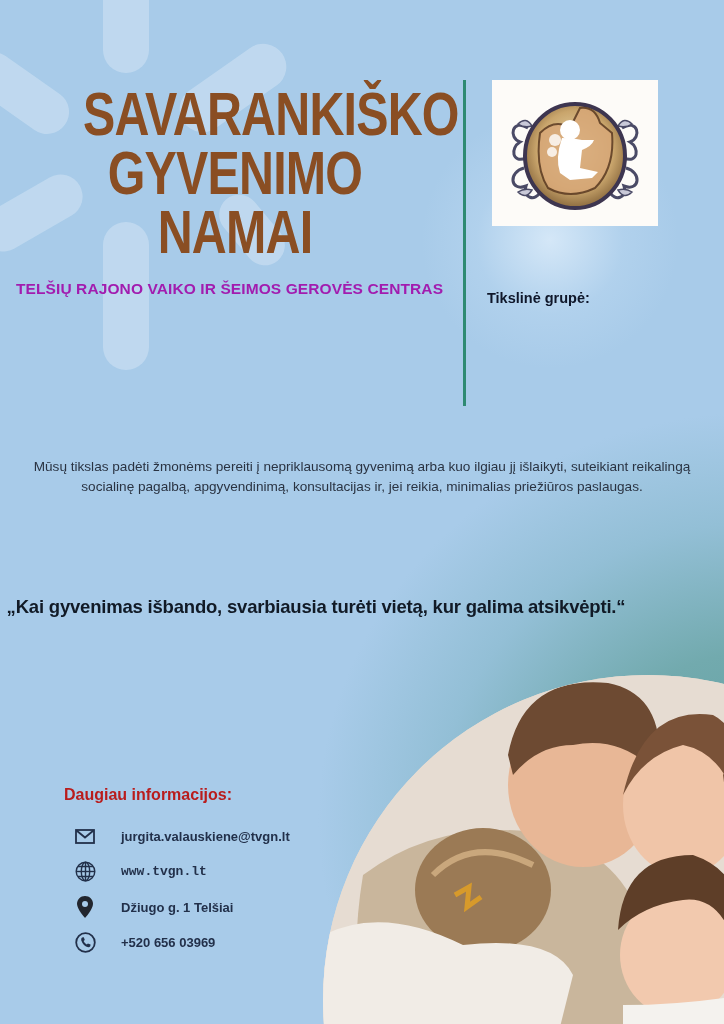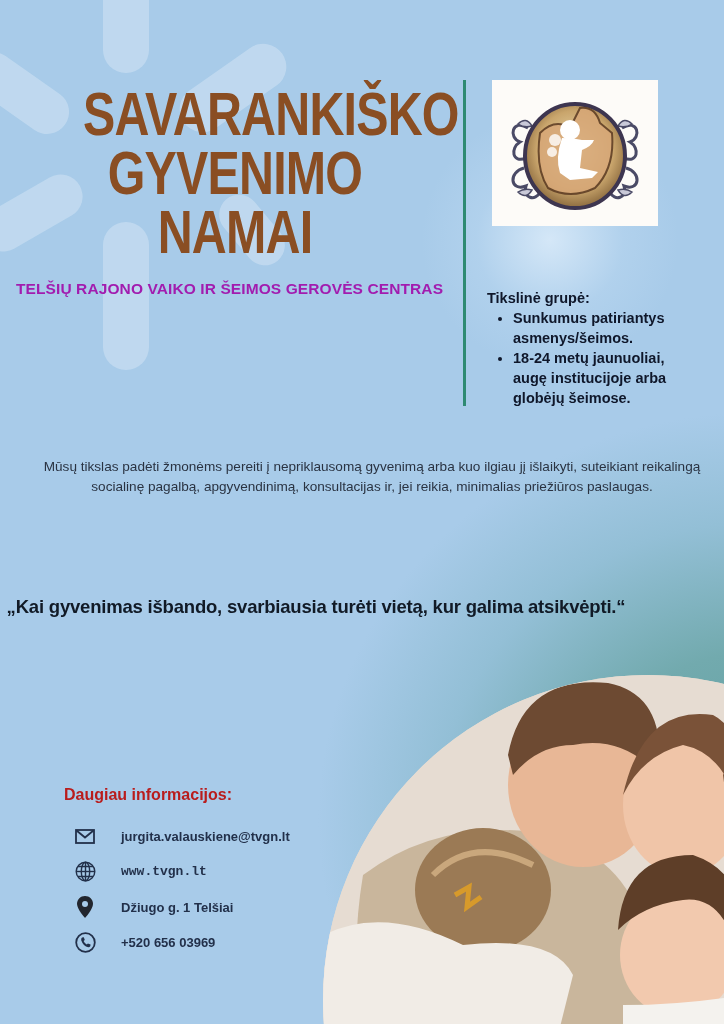--- a/index.html
+++ b/index.html
@@ -54,21 +54,21 @@
       background: #fdfbf8;
       display: flex; align-items: center; justify-content: center;
     }
     .target {
       position: absolute; left: 487px; top: 288px; width: 210px;
       font-size: 14.5px; font-weight: bold; color: #0f172a; line-height: 20px;
     }
     .target ul { margin-left: 12px; padding-left: 14px; }
     .target li { list-style: disc; }
     .mission {
-      position: absolute; left: 40px; top: 457px; width: 664px;
+      position: absolute; left: 30px; top: 457px; width: 664px;
       text-align: center; font-size: 13.6px; line-height: 20px; color: #2a3342;
     }
     .quote {
       position: absolute; left: 0; top: 596px; width: 632px;
       text-align: center; font-size: 18.5px; font-weight: bold; color: #111a26;
       letter-spacing: -0.2px;
     }
     .photo {
       position: absolute; left: 323px; top: 675px; width: 650px; height: 650px;
       border-radius: 50%; overflow: hidden;
@@ -141,24 +141,20 @@
       <circle cx="70" cy="42" r="10"></circle>
       <path d="M62 50 Q55 70 60 85 L70 92 L92 90 L98 84 L80 80 L82 62 Q92 58 94 52 L82 52 Q74 50 62 50z"></path>
       <circle cx="55" cy="52" r="6" opacity="0.8"></circle>
       <circle cx="52" cy="64" r="5" opacity="0.8"></circle>
     </g>
   </svg>
 </div>
 
 <div class="target">
   <div>Tikslinė grupė:</div>
-  <ul>
-    <li>Sunkumus patiriantys asmenys/šeimos.</li>
-    <li>18-24 metų jaunuoliai, augę institucijoje arba globėjų šeimose.</li>
-  </ul>
 </div>
 
 <div class="mission">Mūsų tikslas padėti žmonėms pereiti į nepriklausomą gyvenimą arba kuo ilgiau jį išlaikyti, suteikiant reikalingą socialinę pagalbą, apgyvendinimą, konsultacijas ir, jei reikia, minimalias priežiūros paslaugas.</div>
 
 <div class="quote">„Kai gyvenimas išbando, svarbiausia turėti vietą, kur galima atsikvėpti.“</div>
 
 <div class="photo">
   <svg width="650" height="650" viewBox="0 0 650 650">
     <rect width="650" height="650" fill="#e6dcd2"></rect>
 

